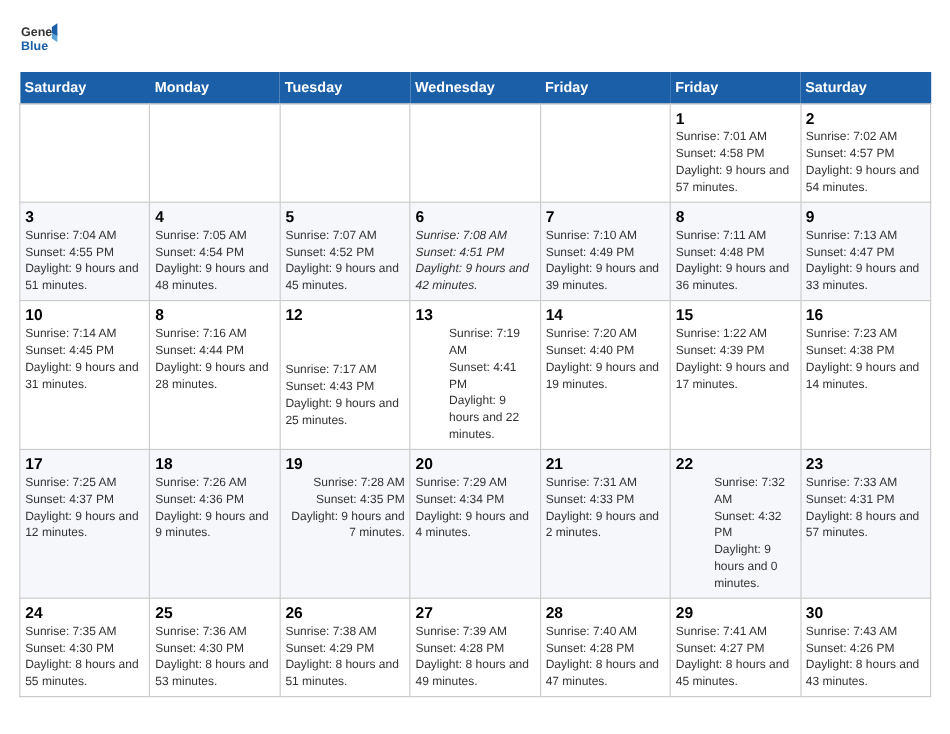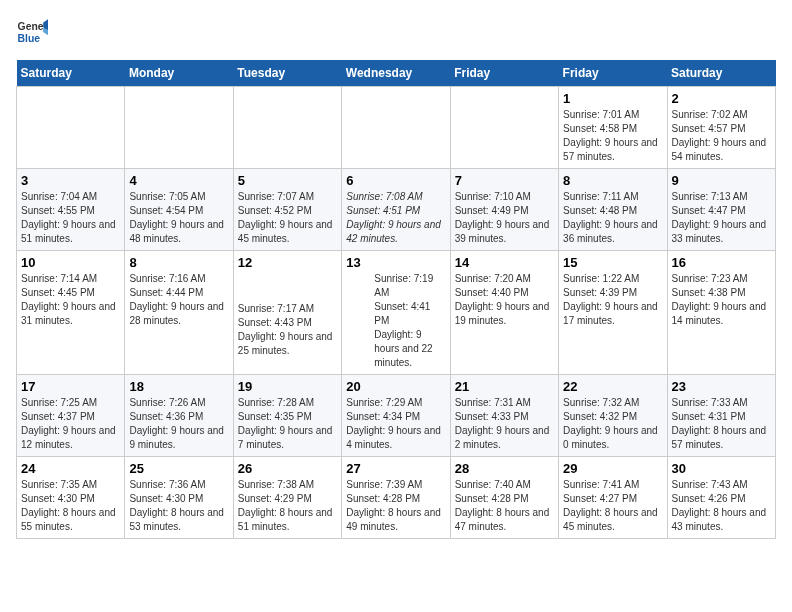--- a/index.html
+++ b/index.html
@@ -221,39 +221,39 @@
 Daylight: 9 hours and 12 minutes.</div>
         </td>
         <td>
           <span class="day-num">18</span>
           <div class="day-info" style="white-space: pre-wrap;">Sunrise: 7:26 AM
 Sunset: 4:36 PM
 Daylight: 9 hours and 9 minutes.</div>
         </td>
         <td>
           <span class="day-num">19</span>
-          <div class="day-info" style="white-space: pre-wrap;">Sunrise: 7:28 AM
+          <div class="day-info" style="white-space: pre-wrap; text-align: right;">Sunrise: 7:28 AM
 Sunset: 4:35 PM
 Daylight: 9 hours and 7 minutes.</div>
         </td>
         <td>
           <span class="day-num">20</span>
           <div class="day-info" style="white-space: pre-wrap;">Sunrise: 7:29 AM
 Sunset: 4:34 PM
 Daylight: 9 hours and 4 minutes.</div>
         </td>
         <td>
           <span class="day-num">21</span>
           <div class="day-info" style="white-space: pre-wrap;">Sunrise: 7:31 AM
 Sunset: 4:33 PM
 Daylight: 9 hours and 2 minutes.</div>
         </td>
         <td>
           <span class="day-num">22</span>
-          <div class="day-info" style="white-space: pre-wrap;">Sunrise: 7:32 AM
+          <div class="day-info" style="white-space: pre-wrap; margin-left: 32px;">Sunrise: 7:32 AM
 Sunset: 4:32 PM
 Daylight: 9 hours and 0 minutes.</div>
         </td>
         <td>
           <span class="day-num">23</span>
           <div class="day-info" style="white-space: pre-wrap;">Sunrise: 7:33 AM
 Sunset: 4:31 PM
 Daylight: 8 hours and 57 minutes.</div>
         </td>
       </tr>

